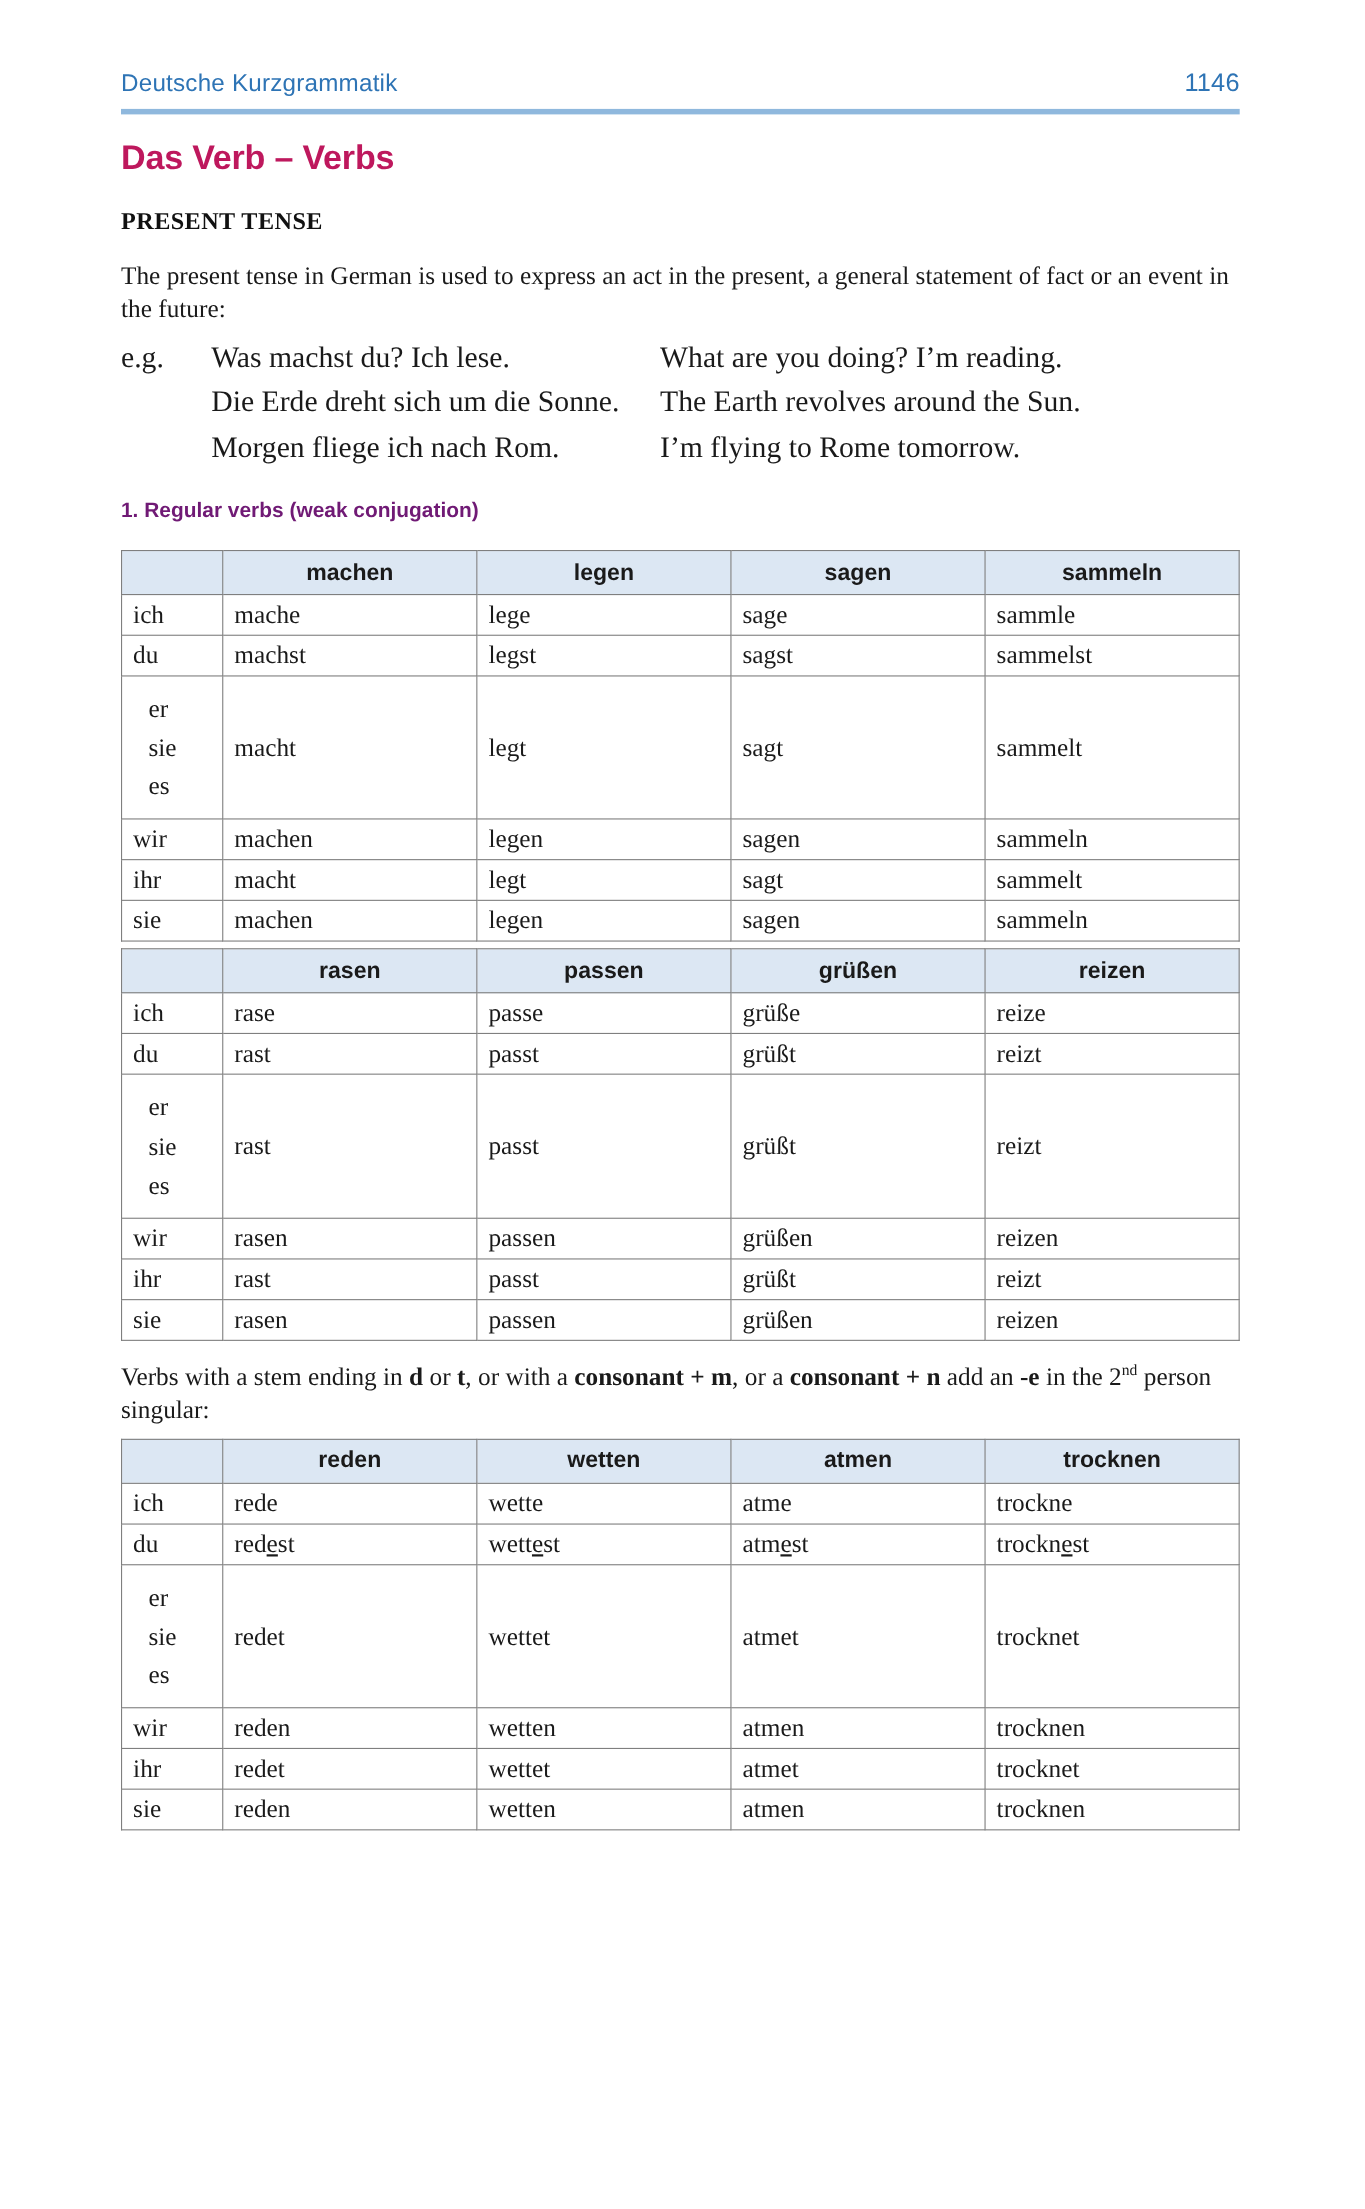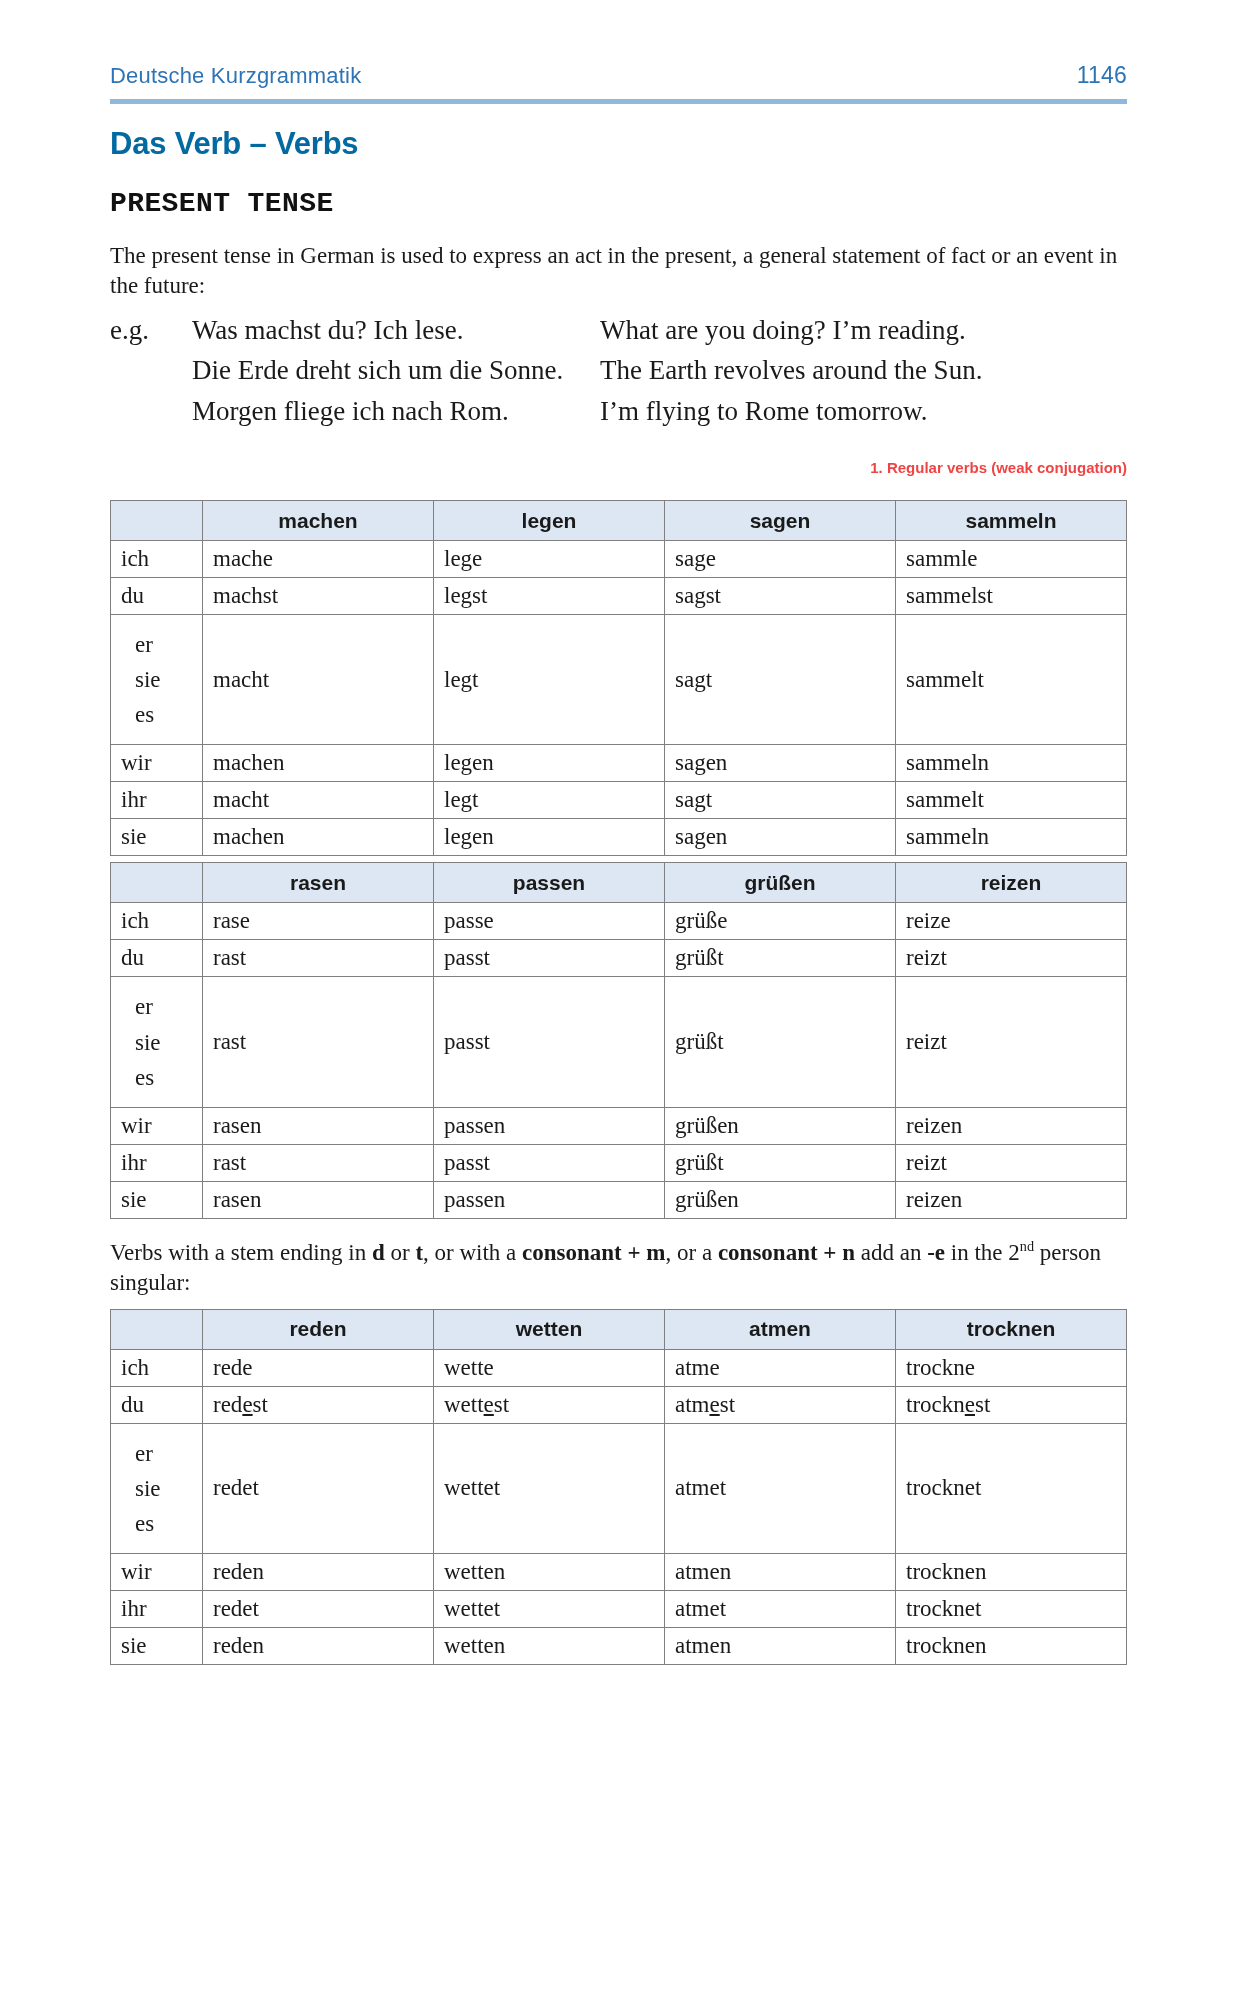--- a/index.html
+++ b/index.html
@@ -35,41 +35,40 @@
   .runhead .pageno { font-weight: 400; font-size: 23px; }
   .rule {
     height: 5px;
     background: #8fb8dd;
     margin-top: 10px;
     margin-bottom: 22px;
   }
   
   h1.section-title {
     font-family: "Liberation Sans", sans-serif;
-    color: #0369a1;
+    color: #be185d;
     font-size: 31px;
     font-weight: 700;
     margin: 0 0 26px 0;
     letter-spacing: -0.2px;
   }
   h2.sub-title {
-    font-family: Liberation Mono, monospace;
+    font-family: Liberation Serif, serif;
     color: #111111;
-    font-size: 28px;
+    font-size: 22px;
     font-weight: 700;
     letter-spacing: 0.4px;
     margin: 0 0 22px 0;
   }
   h3.num-title {
     font-family: "Liberation Sans", sans-serif;
-    color: #ef4444;
-    font-size: 15px;
+    color: #701a75;
+    font-size: 19px;
     font-weight: 700;
     margin: 30px 0 24px 0;
-    text-align: right;
   }
   
   p.body {
     font-size: 23px;
     line-height: 1.32;
     margin: 0 0 6px 0;
     text-align: left;
   }
   p.intro { margin-bottom: 10px; }
   .eg-block {

